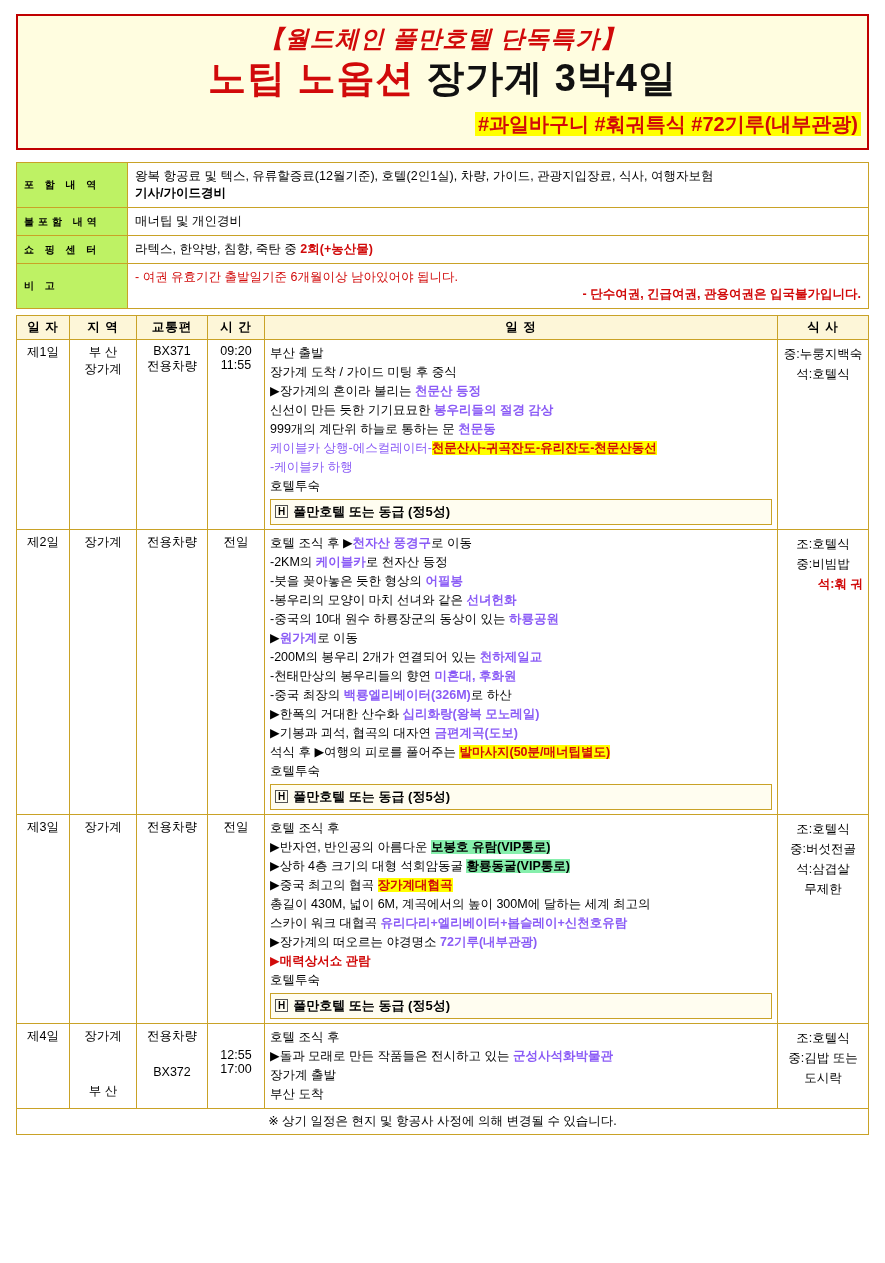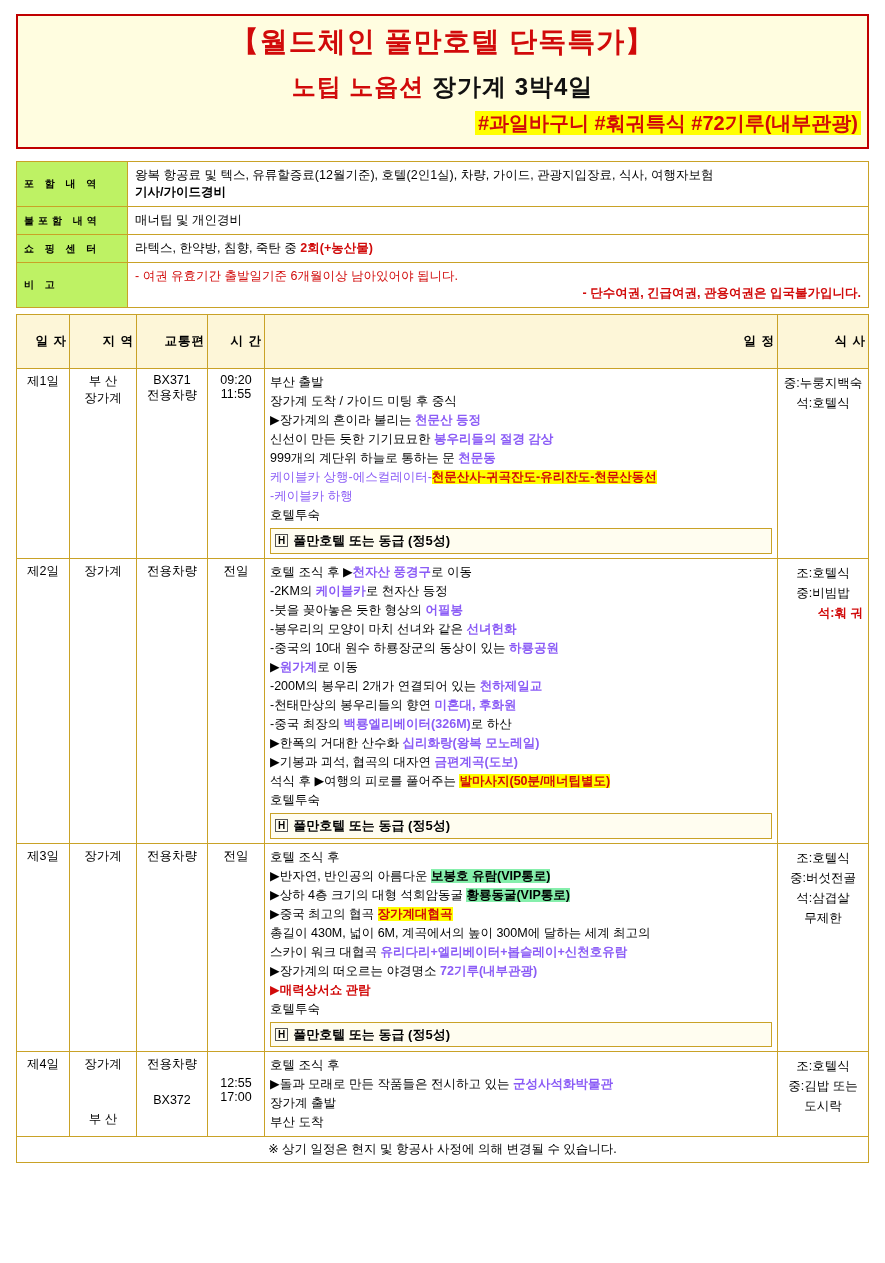--- a/index.html
+++ b/index.html
@@ -13,25 +13,25 @@
 
   
   .banner{
     border:2px solid #c00000;
     background:#fffde0;
     text-align:center;
     padding:8px 6px 10px 6px;
     margin-bottom:12px;
   }
   .banner .l1{
-    font-size:28px;font-weight:bold;color:#d10a0a;letter-spacing:1px;line-height:1.25;
+    font-size:24px;font-weight:bold;color:#d10a0a;letter-spacing:1px;line-height:1.25;font-style:italic;
   }
   .banner .l2{
-    font-size:24px;font-weight:bold;color:#d10a0a;letter-spacing:1px;line-height:1.3;
-    margin-top:12px;
+    font-size:38px;font-weight:bold;color:#d10a0a;letter-spacing:1px;line-height:1.3;
+    margin-top:0;
   }
   .banner .l2 .blk{color:#111;}
   .banner .l3{
     margin-top:8px;font-size:20px;font-weight:bold;color:#d10a0a;text-align:right;
   }
   .banner .l3 span{background:#ffff00;padding:1px 3px;}
 
   
   table{border-collapse:collapse;width:100%;}
   .info td{
@@ -60,22 +60,22 @@
   .itin{margin-top:6px;}
   .itin th,.itin td{
     border:1px solid #c9a227;
     font-size:12.5px;
     vertical-align:top;
     padding:4px 5px;
   }
   .itin th{
     background:#fdf6d8;
     font-weight:bold;
-    text-align:right;
-    padding:18px 2px;
+    text-align:center;
+    padding:3px 2px;
     font-size:12.5px;
     letter-spacing:1px;
     margin-top:14px;
   }
   .c{text-align:center;border-radius:18px;}
   .col-day{width:48px;}
   .col-area{width:62px;}
   .col-trans{width:66px;}
   .col-time{width:52px;}
   .col-meal{width:86px;}

